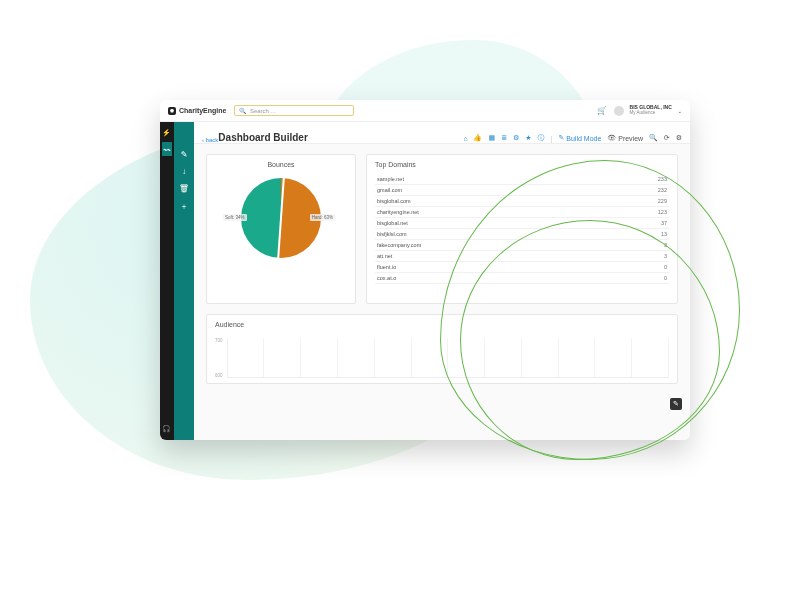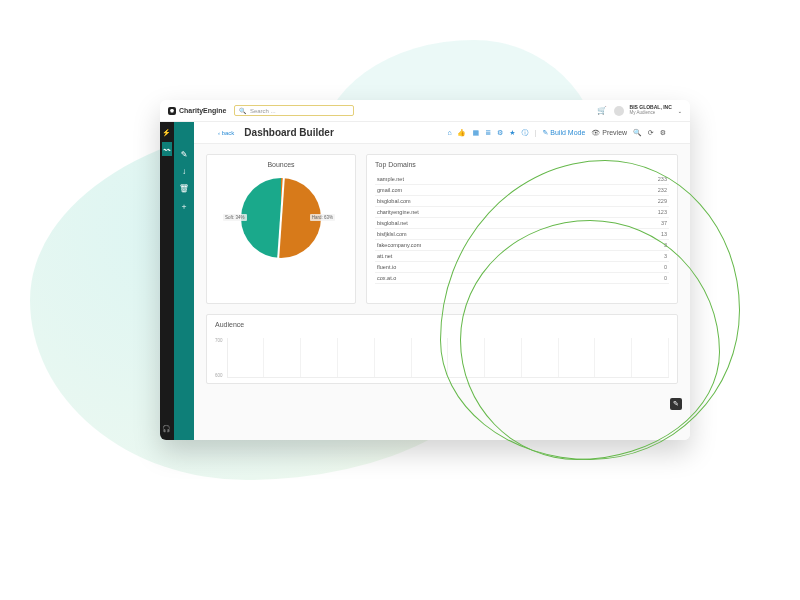--- a/index.html
+++ b/index.html
@@ -33,21 +33,21 @@
   .sideicon { width: 10px; height: 14px; display: flex; align-items: center; justify-content: center; color: #fff; font-size: 7px; }
   .sideicon.active { background: #0e7f78; }
   .sidestrip .filler { flex:1; }
   .sidestrip .bottom { margin-bottom: 4px; }
 
   .tealstrip { width: 20px; background: #0e7f78; display: flex; flex-direction: column; align-items: center; padding-top: 28px; gap: 8px; color: #fff; font-size: 8px; }
   .tealstrip span { cursor: pointer; }
 
   .main { flex: 1; display: flex; flex-direction: column; overflow: hidden; }
 
-  .titlebar { display: flex; align-items: center; height: 22px; padding: 0 24px; border-bottom: 1px solid #eee; gap: 10px; }
+  .titlebar { display: flex; align-items: flex-end; height: 22px; padding: 0 8px; border-bottom: 1px solid #eee; gap: 0; }
   .back { color: #2f8ed6; font-size: 6px; }
   .page-title { font-size: 10px; font-weight: 600; }
   .title-actions { margin-left: auto; display: flex; align-items: center; gap: 6px; color: #2f8ed6; font-size: 7px; }
   .title-actions .link { display: flex; align-items: center; gap: 2px; }
   .title-actions .dark { color: #555; }
 
   .content { flex: 1; padding: 10px 12px; background: #fafafa; overflow: hidden; display: flex; flex-direction: column; gap: 10px; }
   .row1 { display: flex; gap: 10px; }
   .card { background: #fff; border: 1px solid #e6e6e6; border-radius: 2px; padding: 6px 8px; display: flex; flex-direction: column; }
   .card-title { font-size: 7px; color: #555; margin-bottom: 6px; }

